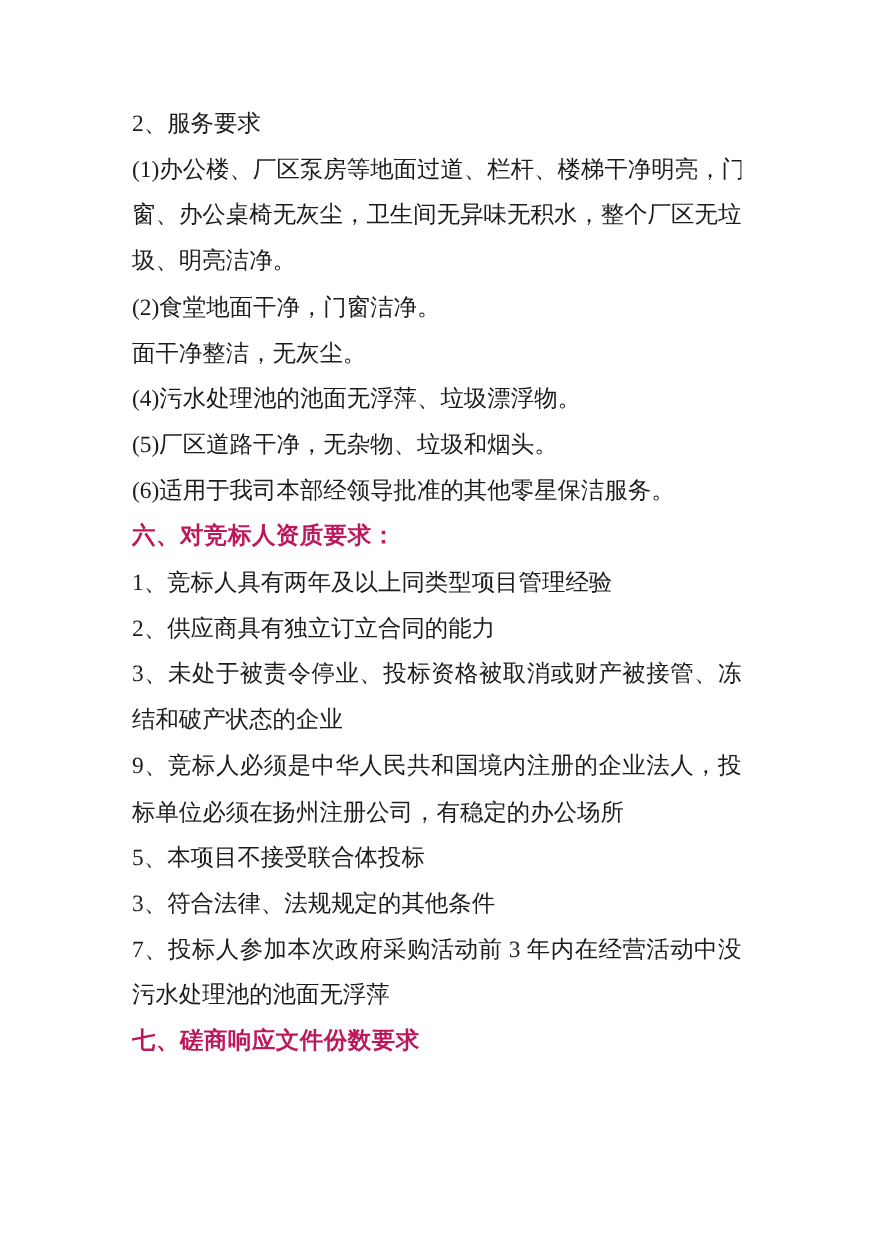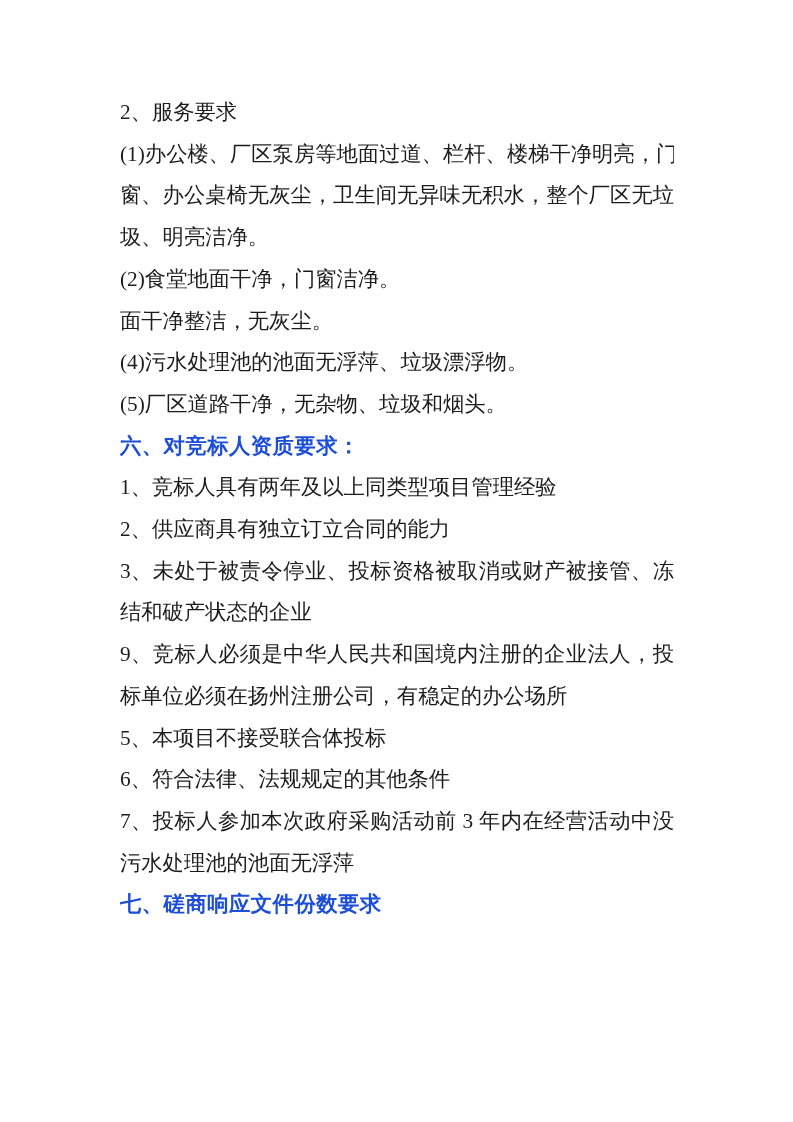--- a/index.html
+++ b/index.html
@@ -31,42 +31,43 @@
     text-justify: inter-character;
     overflow: hidden;
   }
   
   .line.fill {
     text-align-last: justify;
   }
   .line.heading {
     font-weight: 700;
     letter-spacing: 0.5px;
-    color: #1d4ed8;
+    color: #be185d;
   }
 </style>
 </head>
 <body>
 
 <div class="page">
   <div class="doc-body">
       <div class="line">2、服务要求</div>
       <div class="line fill">(1)办公楼、厂区泵房等地面过道、栏杆、楼梯干净明亮，门</div>
       <div class="line fill">窗、办公桌椅无灰尘，卫生间无异味无积水，整个厂区无垃</div>
       <div class="line">圾、明亮洁净。</div>
       <div class="line">(2)食堂地面干净，门窗洁净。</div>
       <div class="line">面干净整洁，无灰尘。</div>
       <div class="line">(4)污水处理池的池面无浮萍、垃圾漂浮物。</div>
       <div class="line">(5)厂区道路干净，无杂物、垃圾和烟头。</div>
+      <div class="line">(6)适用于我司本部经领导批准的其他零星保洁服务。</div>
       <div class="line heading">六、对竞标人资质要求：</div>
       <div class="line">1、竞标人具有两年及以上同类型项目管理经验</div>
       <div class="line">2、供应商具有独立订立合同的能力</div>
       <div class="line fill">3、未处于被责令停业、投标资格被取消或财产被接管、冻</div>
       <div class="line">结和破产状态的企业</div>
       <div class="line fill">9、竞标人必须是中华人民共和国境内注册的企业法人，投</div>
       <div class="line">标单位必须在扬州注册公司，有稳定的办公场所</div>
       <div class="line">5、本项目不接受联合体投标</div>
-      <div class="line">6、符合法律、法规规定的其他条件</div>
+      <div class="line">3、符合法律、法规规定的其他条件</div>
       <div class="line fill">7、投标人参加本次政府采购活动前 3 年内在经营活动中没</div>
       <div class="line">污水处理池的池面无浮萍</div>
       <div class="line heading">七、磋商响应文件份数要求</div>
     </div>
 </div>
 
 </body></html>

